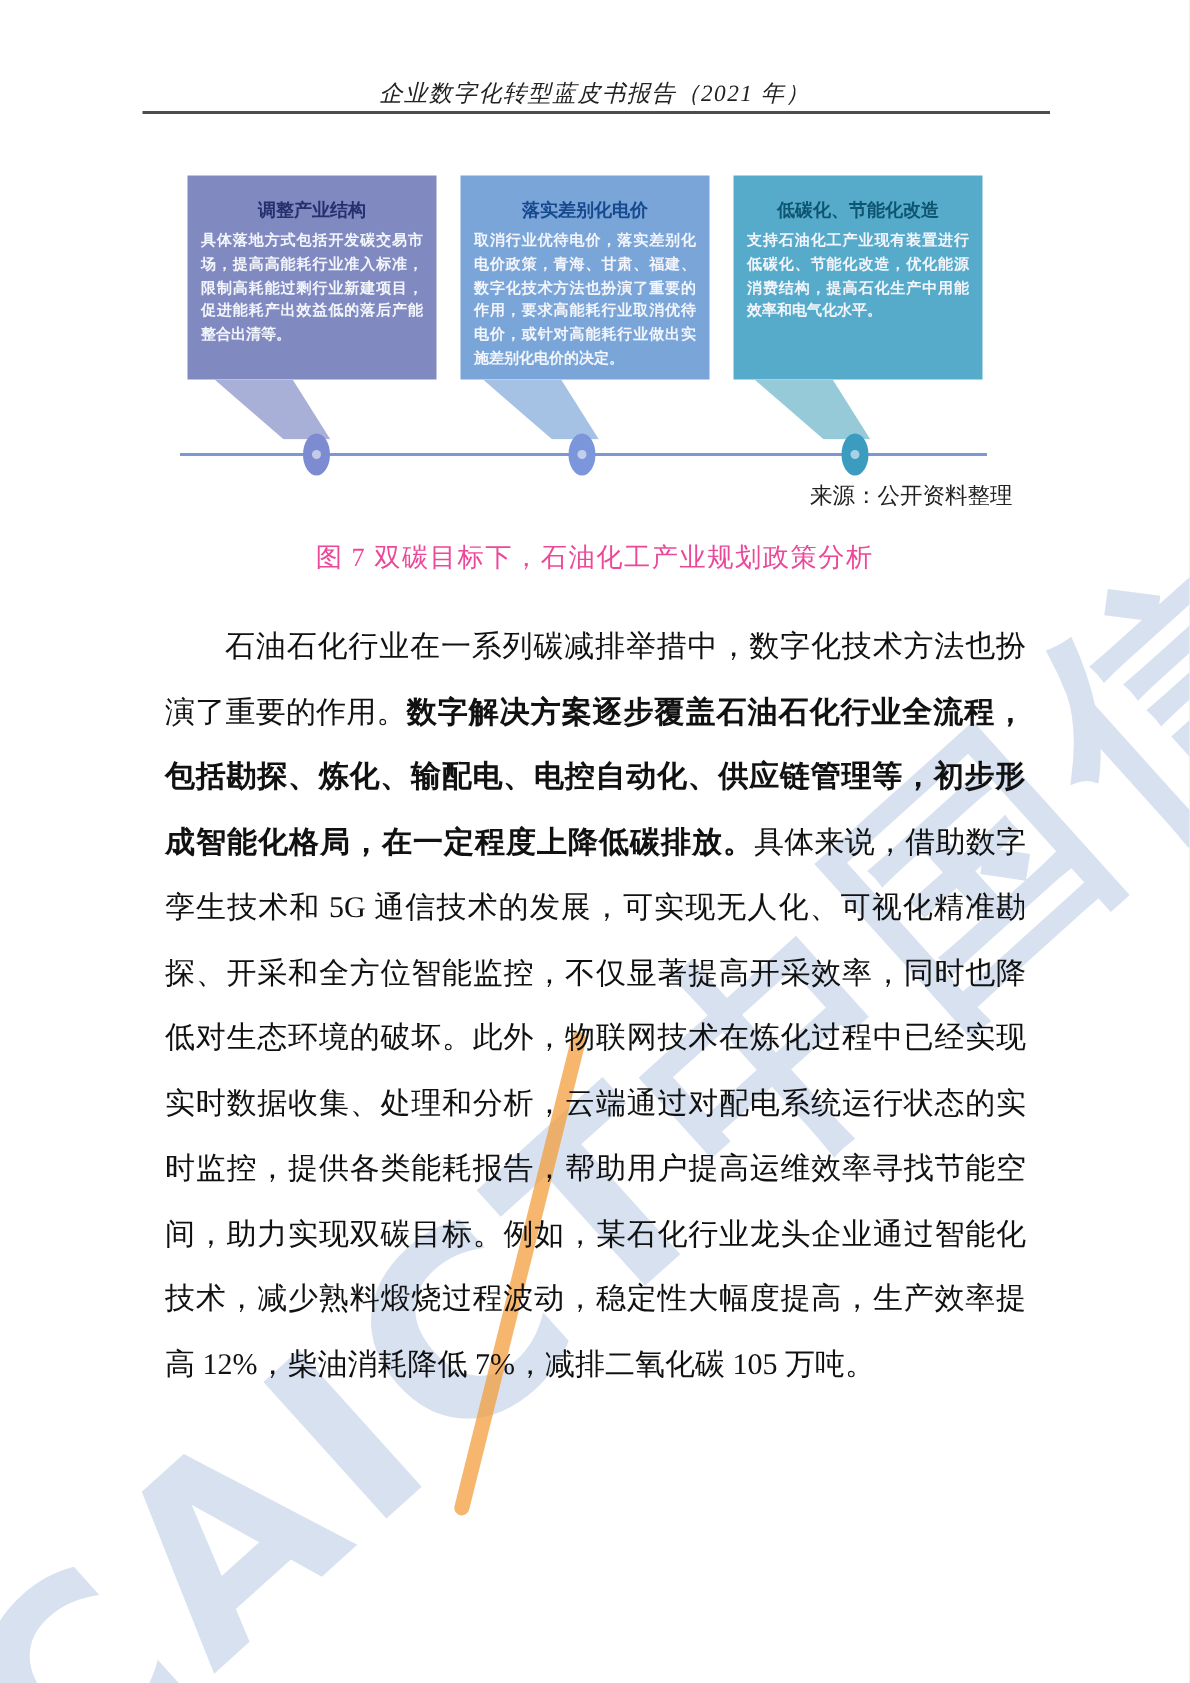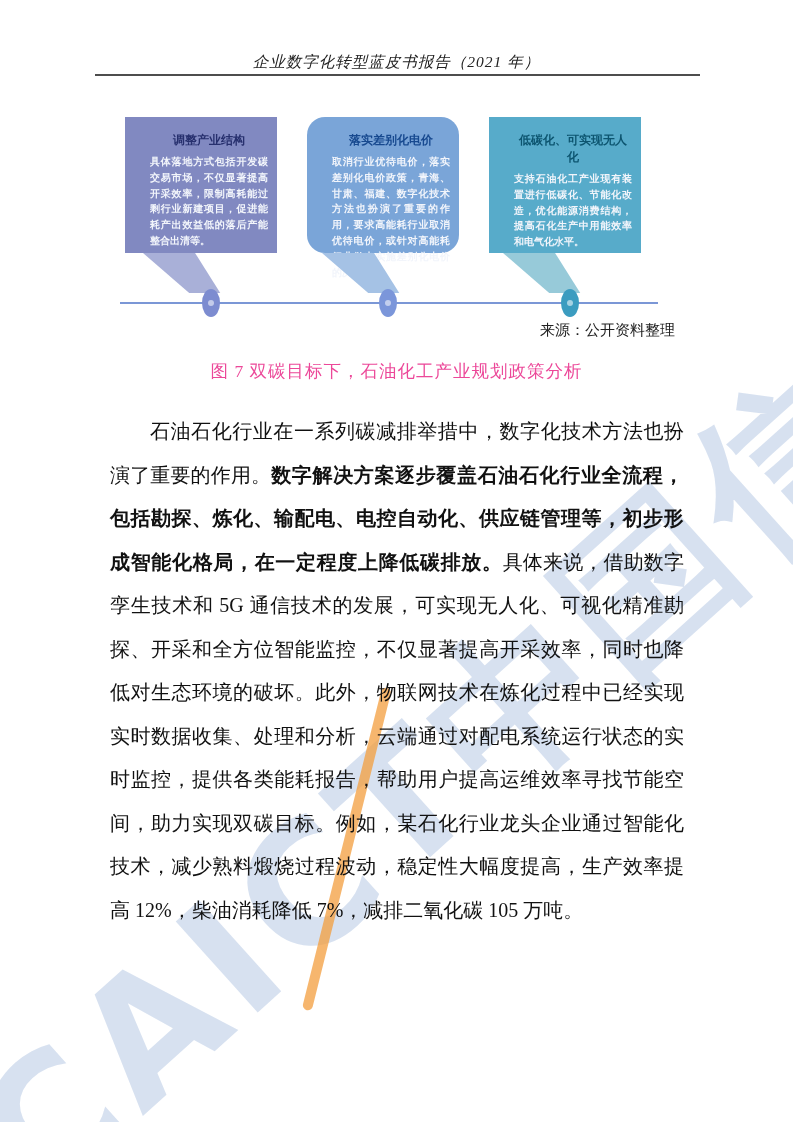--- a/index.html
+++ b/index.html
@@ -18,28 +18,28 @@
   .wm-text { position:absolute; left:-70px; top:1080px;
              transform:rotate(-42deg); transform-origin:0 0;
              font-family:"DejaVu Sans",sans-serif; font-weight:800;
              font-size:168px; letter-spacing:10px; white-space:nowrap;
              color:rgba(151,176,216,0.38); }
   .wm-accent { position:absolute; left:382px; top:688px; width:10px; height:332px;
                background:rgba(243,158,62,0.75); transform:rotate(14deg);
                transform-origin:50% 0; border-radius:5px; }
   
   .figure { position:absolute; left:0; top:0; width:100%; z-index:1; }
-  .cbox { position:absolute; top:117px; width:152px; height:136px;
-          font-family:Liberation Serif, serif;
-          box-sizing:border-box; padding:15px 9px 0 25px; text-align:center; }
+  .cbox { position:absolute; top:117px; width:166px; height:136px;
+          font-family:Liberation Mono, monospace;
+          box-sizing:border-box; padding:15px 9px 0 9px; text-align:center; }
   .cbox .cbox-title { font-size:12px; font-weight:bold; margin-bottom:5px; }
   .cbox .cbox-body  { font-size:10px; line-height:1.58; color:#f2f5fb;
                       text-align:justify; font-weight:bold; }
   .cbox1 { left:125px; background:#8189c1; }
-  .cbox2 { left:307px; background:#7aa5d8;border-radius:18px; }
+  .cbox2 { left:307px; background:#7aa5d8; }
   .cbox3 { left:489px; background:#57abca; }
   .cbox1 .cbox-title { color:#27306e; }
   .cbox2 .cbox-title { color:#17498f; }
   .cbox3 .cbox-title { color:#0d5570; }
   .pointer { position:absolute; top:253px; width:84px; height:40px; }
   .pointer1 { left:143px; background:#a9b0d8; clip-path:polygon(0 0,62% 0,92% 100%,55% 100%); }
   .pointer2 { left:322px; background:#a5c2e5; clip-path:polygon(0 0,62% 0,92% 100%,55% 100%); }
   .pointer3 { left:503px; background:#97cad9; clip-path:polygon(0 0,62% 0,92% 100%,55% 100%); }
   .timeline { position:absolute; left:120px; top:302px; width:538px; height:2px;
               background:#7b97d6; }
@@ -73,28 +73,28 @@
     <div class="wm-accent"></div>
   </div>
 
   <div class="header">企业数字化转型蓝皮书报告（2021 年）</div>
   <div class="header-rule"></div>
 
   <div class="figure">
 
     <div class="cbox cbox1">
       <div class="cbox-title">调整产业结构</div>
-      <div class="cbox-body">具体落地方式包括开发碳交易市场，不仅显著提高开采效率，限制高耗能过剩行业新建项目，促进能耗产出效益低的落后产能整合出清等。</div>
+      <div class="cbox-body">具体落地方式包括开发碳交易市场，提高高能耗行业准入标准，限制高耗能过剩行业新建项目，促进能耗产出效益低的落后产能整合出清等。</div>
     </div>
     <div class="cbox cbox2">
       <div class="cbox-title">落实差别化电价</div>
       <div class="cbox-body">取消行业优待电价，落实差别化电价政策，青海、甘肃、福建、数字化技术方法也扮演了重要的作用，要求高能耗行业取消优待电价，或针对高能耗行业做出实施差别化电价的决定。</div>
     </div>
     <div class="cbox cbox3">
-      <div class="cbox-title">低碳化、可实现无人化</div>
+      <div class="cbox-title">低碳化、节能化改造</div>
       <div class="cbox-body">支持石油化工产业现有装置进行低碳化、节能化改造，优化能源消费结构，提高石化生产中用能效率和电气化水平。</div>
     </div>
 
     <div class="pointer pointer1"></div>
     <div class="pointer pointer2"></div>
     <div class="pointer pointer3"></div>
 
     <div class="timeline"></div>
     <div class="tdot tdot1">
         <span class="tdot-core"></span>

